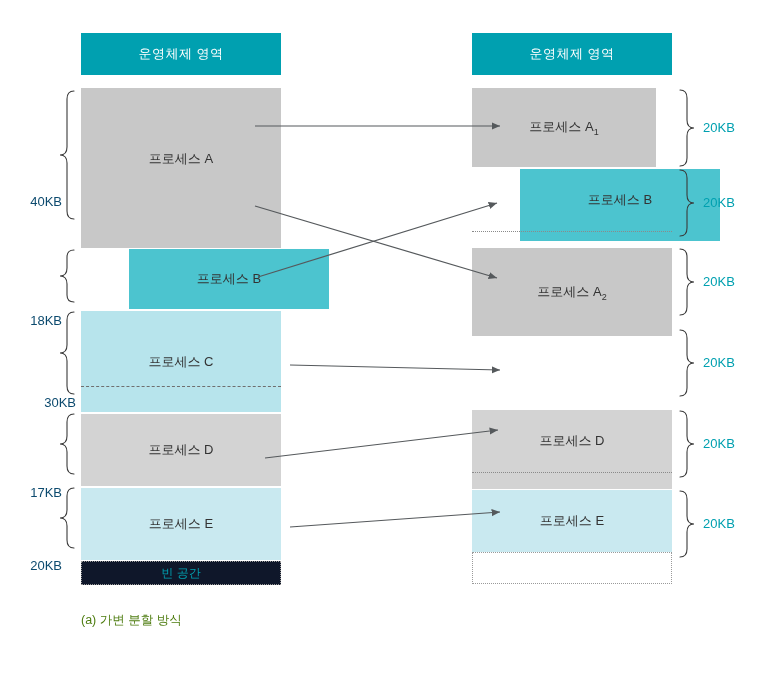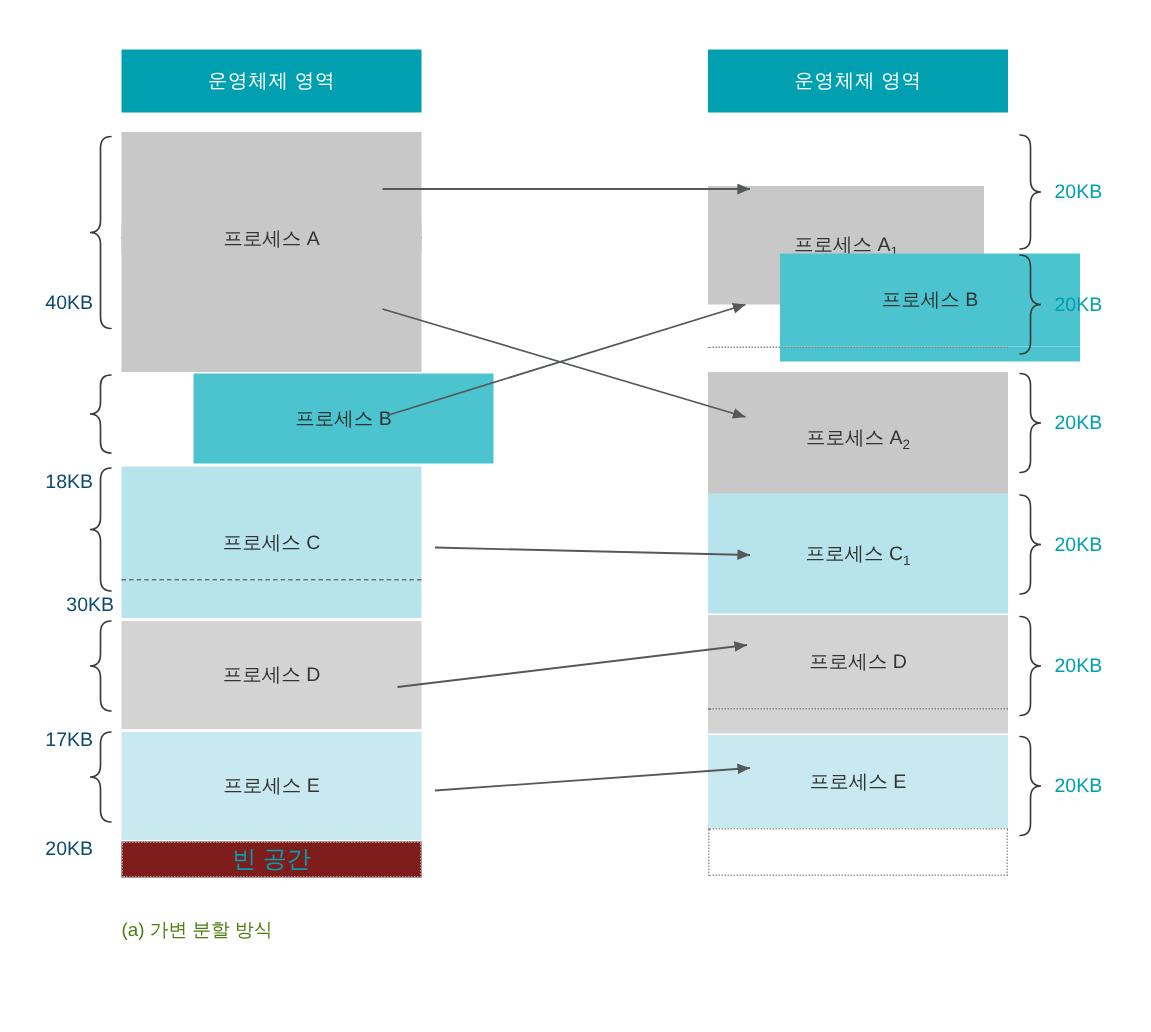--- a/index.html
+++ b/index.html
@@ -53,25 +53,25 @@
     border-top: 1px dashed #6f6f6f;
     height: 0;
   }
   .dotted-sep {
     border-top: 1px dotted #8a8a8a;
     height: 0;
   }
   .empty-space {
     box-sizing: border-box;
     border: 1px dotted #9a9a9a;
-    background: #7f1d1d;
+    background: #0f172a;
     display: flex;
     align-items: center;
     justify-content: center;
-    font-size: 16px;
+    font-size: 12px;
     color: #00a0b0;
   }
 
   
   .size-label {
     font-size: 13px;
     color: #0c4a6e;
     text-align: right;
     width: 48px;
     margin-top: 42px;
@@ -140,37 +140,34 @@
   <div class="abs size-label" style="left:14px; top:152px;">40KB</div>
   <div class="abs size-label" style="left:14px; top:271px;">18KB</div>
   <div class="abs size-label" style="left:28px; top:353px;">30KB</div>
   <div class="abs size-label" style="left:14px; top:443px;">17KB</div>
   <div class="abs size-label" style="left:14px; top:516px;">20KB</div>
 
   <div class="abs caption" style="left:81px; top:612px; width:200px;">(a) 가변 분할 방식</div>
 
   <div class="abs os-header" style="left:472px; top:33px; width:200px; height:42px;">운영체제 영역</div>
 
-  <div class="abs blk blk-gray" style="left:472px; top:88px; width:184px; height:79px;margin-top:36px;">
+  <div class="abs blk blk-gray" style="left:472px; top:88px; width:184px; height:79px;">
     <span><span>프로세스 A</span><span class="sub">1</span></span>
   </div>
 
   <div class="abs blk blk-teal" style="left:472px; top:169px; width:200px; height:62px;">
     <span>프로세스 B</span>
   </div>
   <div class="abs blk blk-teal" style="left:472px; top:231px; width:200px; height:10px;"></div>
   <div class="abs dotted-sep" style="left:472px; top:231px; width:200px;"></div>
 
   <div class="abs blk blk-gray" style="left:472px; top:248px; width:200px; height:88px;">
     <span><span>프로세스 A</span><span class="sub">2</span></span>
   </div>
 
-  <div class="abs blk blk-lblue" style="left:472px; top:329px; width:200px; height:80px;">
-    <span><span>프로세스 C</span><span class="sub">1</span></span>
-  </div>
 
   <div class="abs blk blk-gray2" style="left:472px; top:410px; width:200px; height:62px;">
     <span>프로세스 D</span>
   </div>
   <div class="abs blk blk-gray2" style="left:472px; top:472px; width:200px; height:17px;"></div>
   <div class="abs dotted-sep" style="left:472px; top:472px; width:200px;"></div>
 
   <div class="abs blk blk-lblue2" style="left:472px; top:490px; width:200px; height:62px;">
     <span>프로세스 E</span>
   </div>

